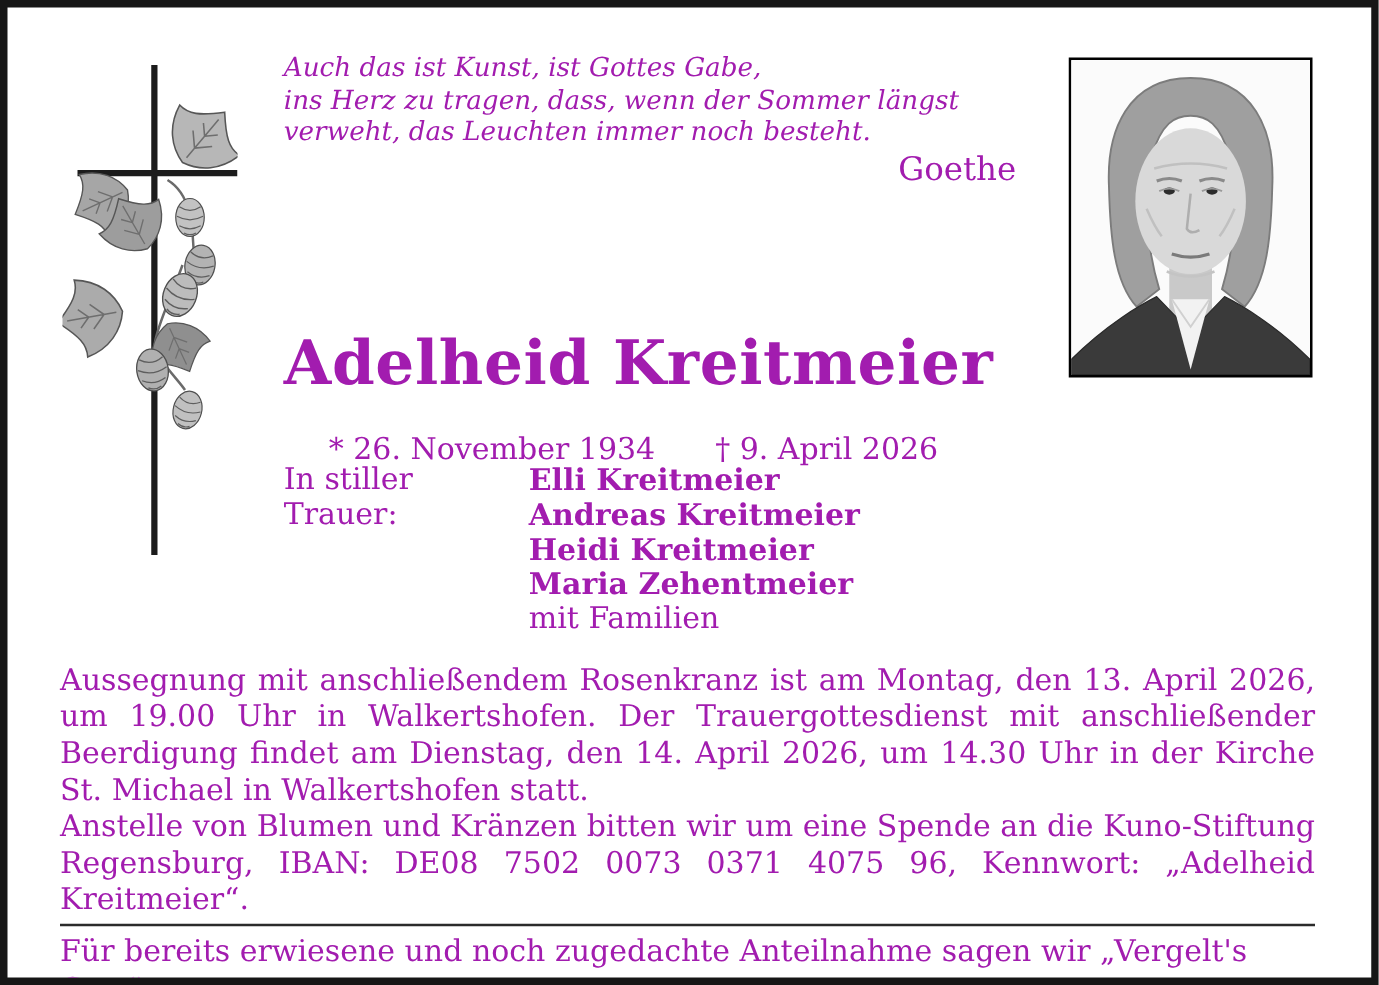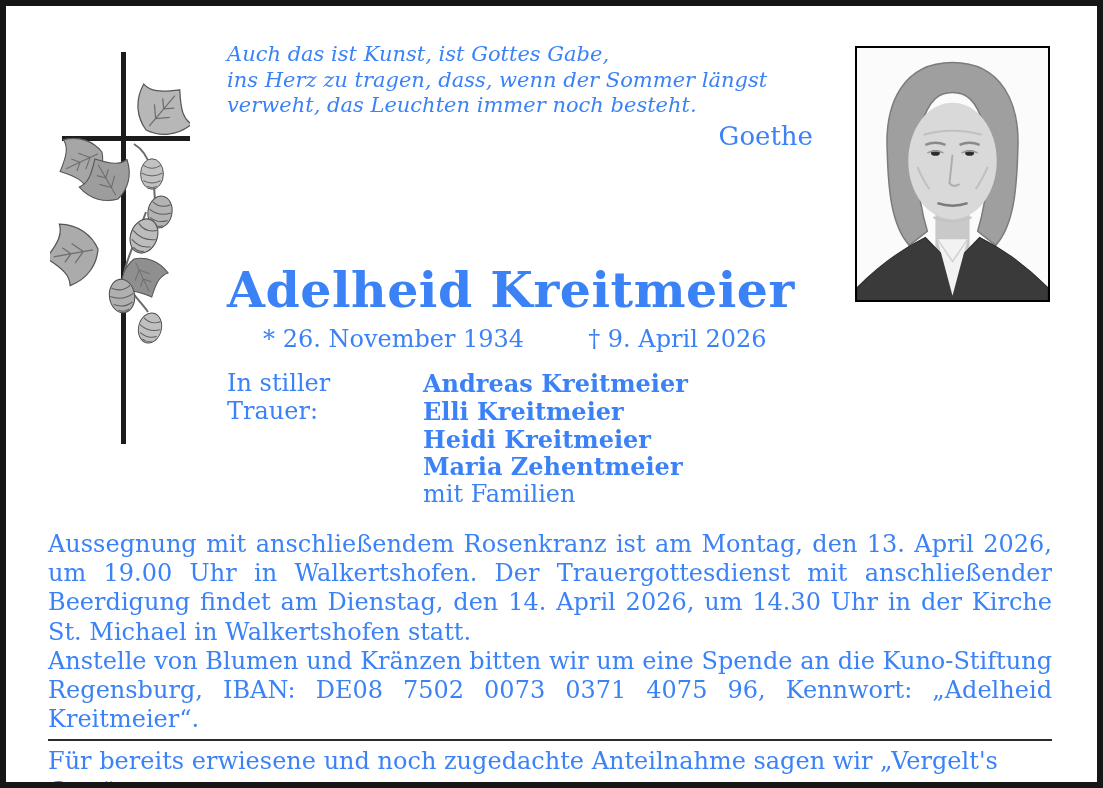--- a/index.html
+++ b/index.html
@@ -3,21 +3,21 @@
 <meta charset="utf-8">
 <style>
   html,body{margin:0;padding:0;background:#e8e8e8;}
   .page{
     position:relative;
     width:1103px;height:788px;
     box-sizing:border-box;
     background:#ffffff;
     border:6px solid #161616;
     font-family:"DejaVu Serif","Liberation Serif",serif;
-    color:#3b82f6;
+    color:#a21caf;
     overflow:hidden;
   }
   
   .decoration{position:absolute;left:44px;top:38px;width:140px;height:405px;}
   
   .portrait{
     position:absolute;left:849px;top:40px;width:191px;height:252px;
     border:2px solid #000;background:#fdfdfd;
   }
   .portrait svg{display:block;width:100%;height:100%;}
@@ -34,22 +34,22 @@
     position:absolute;left:221px;top:183px;width:596px;
     font-size:24px;line-height:29px;
   }
   
   .deceased-name{
     position:absolute;left:221px;top:255px;width:600px;
     font-size:49px;font-weight:bold;letter-spacing:0.5px;white-space:nowrap;
   }
   
   .dates{
-    position:absolute;left:257px;top:319px;
-    font-size:24px;display:flex;gap:64px;white-space:nowrap;
+    position:absolute;left:257px;top:339px;
+    font-size:24px;display:flex;gap:48px;white-space:nowrap;
   }
   
   .mourners{
     position:absolute;left:221px;top:364px;width:640px;
     font-size:24px;line-height:27.8px;display:flex;
   }
   .mourners-label{flex:0 0 196px;}
   .mourners-names{font-weight:bold;}
   .mourners-suffix{font-weight:normal;}
   
@@ -142,22 +142,22 @@
   <div class="deceased-name">Adelheid Kreitmeier</div>
 
   <div class="dates">
     <span>* 26. November 1934</span>
     <span>† 9. April 2026</span>
   </div>
 
   <div class="mourners">
     <div class="mourners-label">In stiller Trauer:</div>
     <div class="mourners-names">
+      <div>Elli Kreitmeier</div>
       <div>Andreas Kreitmeier</div>
-      <div>Elli Kreitmeier</div>
       <div>Heidi Kreitmeier</div>
       <div>Maria Zehentmeier</div>
       <div class="mourners-suffix">mit Familien</div>
     </div>
   </div>
 
   <div class="lower">
     <p>Aussegnung mit anschließendem Rosenkranz ist am Montag, den 13. April 2026, um 19.00 Uhr in Walkertshofen. Der Trauergottesdienst mit anschließender Beerdigung findet am Dienstag, den 14. April 2026, um 14.30 Uhr in der Kirche St. Michael in Walkertshofen statt.</p>
     <p>Anstelle von Blumen und Kränzen bitten wir um eine Spende an die Kuno-Stiftung Regensburg, IBAN: DE08 7502 0073 0371 4075 96, Kennwort: „Adelheid Kreitmeier“.</p>
     <hr class="closing-rule">

